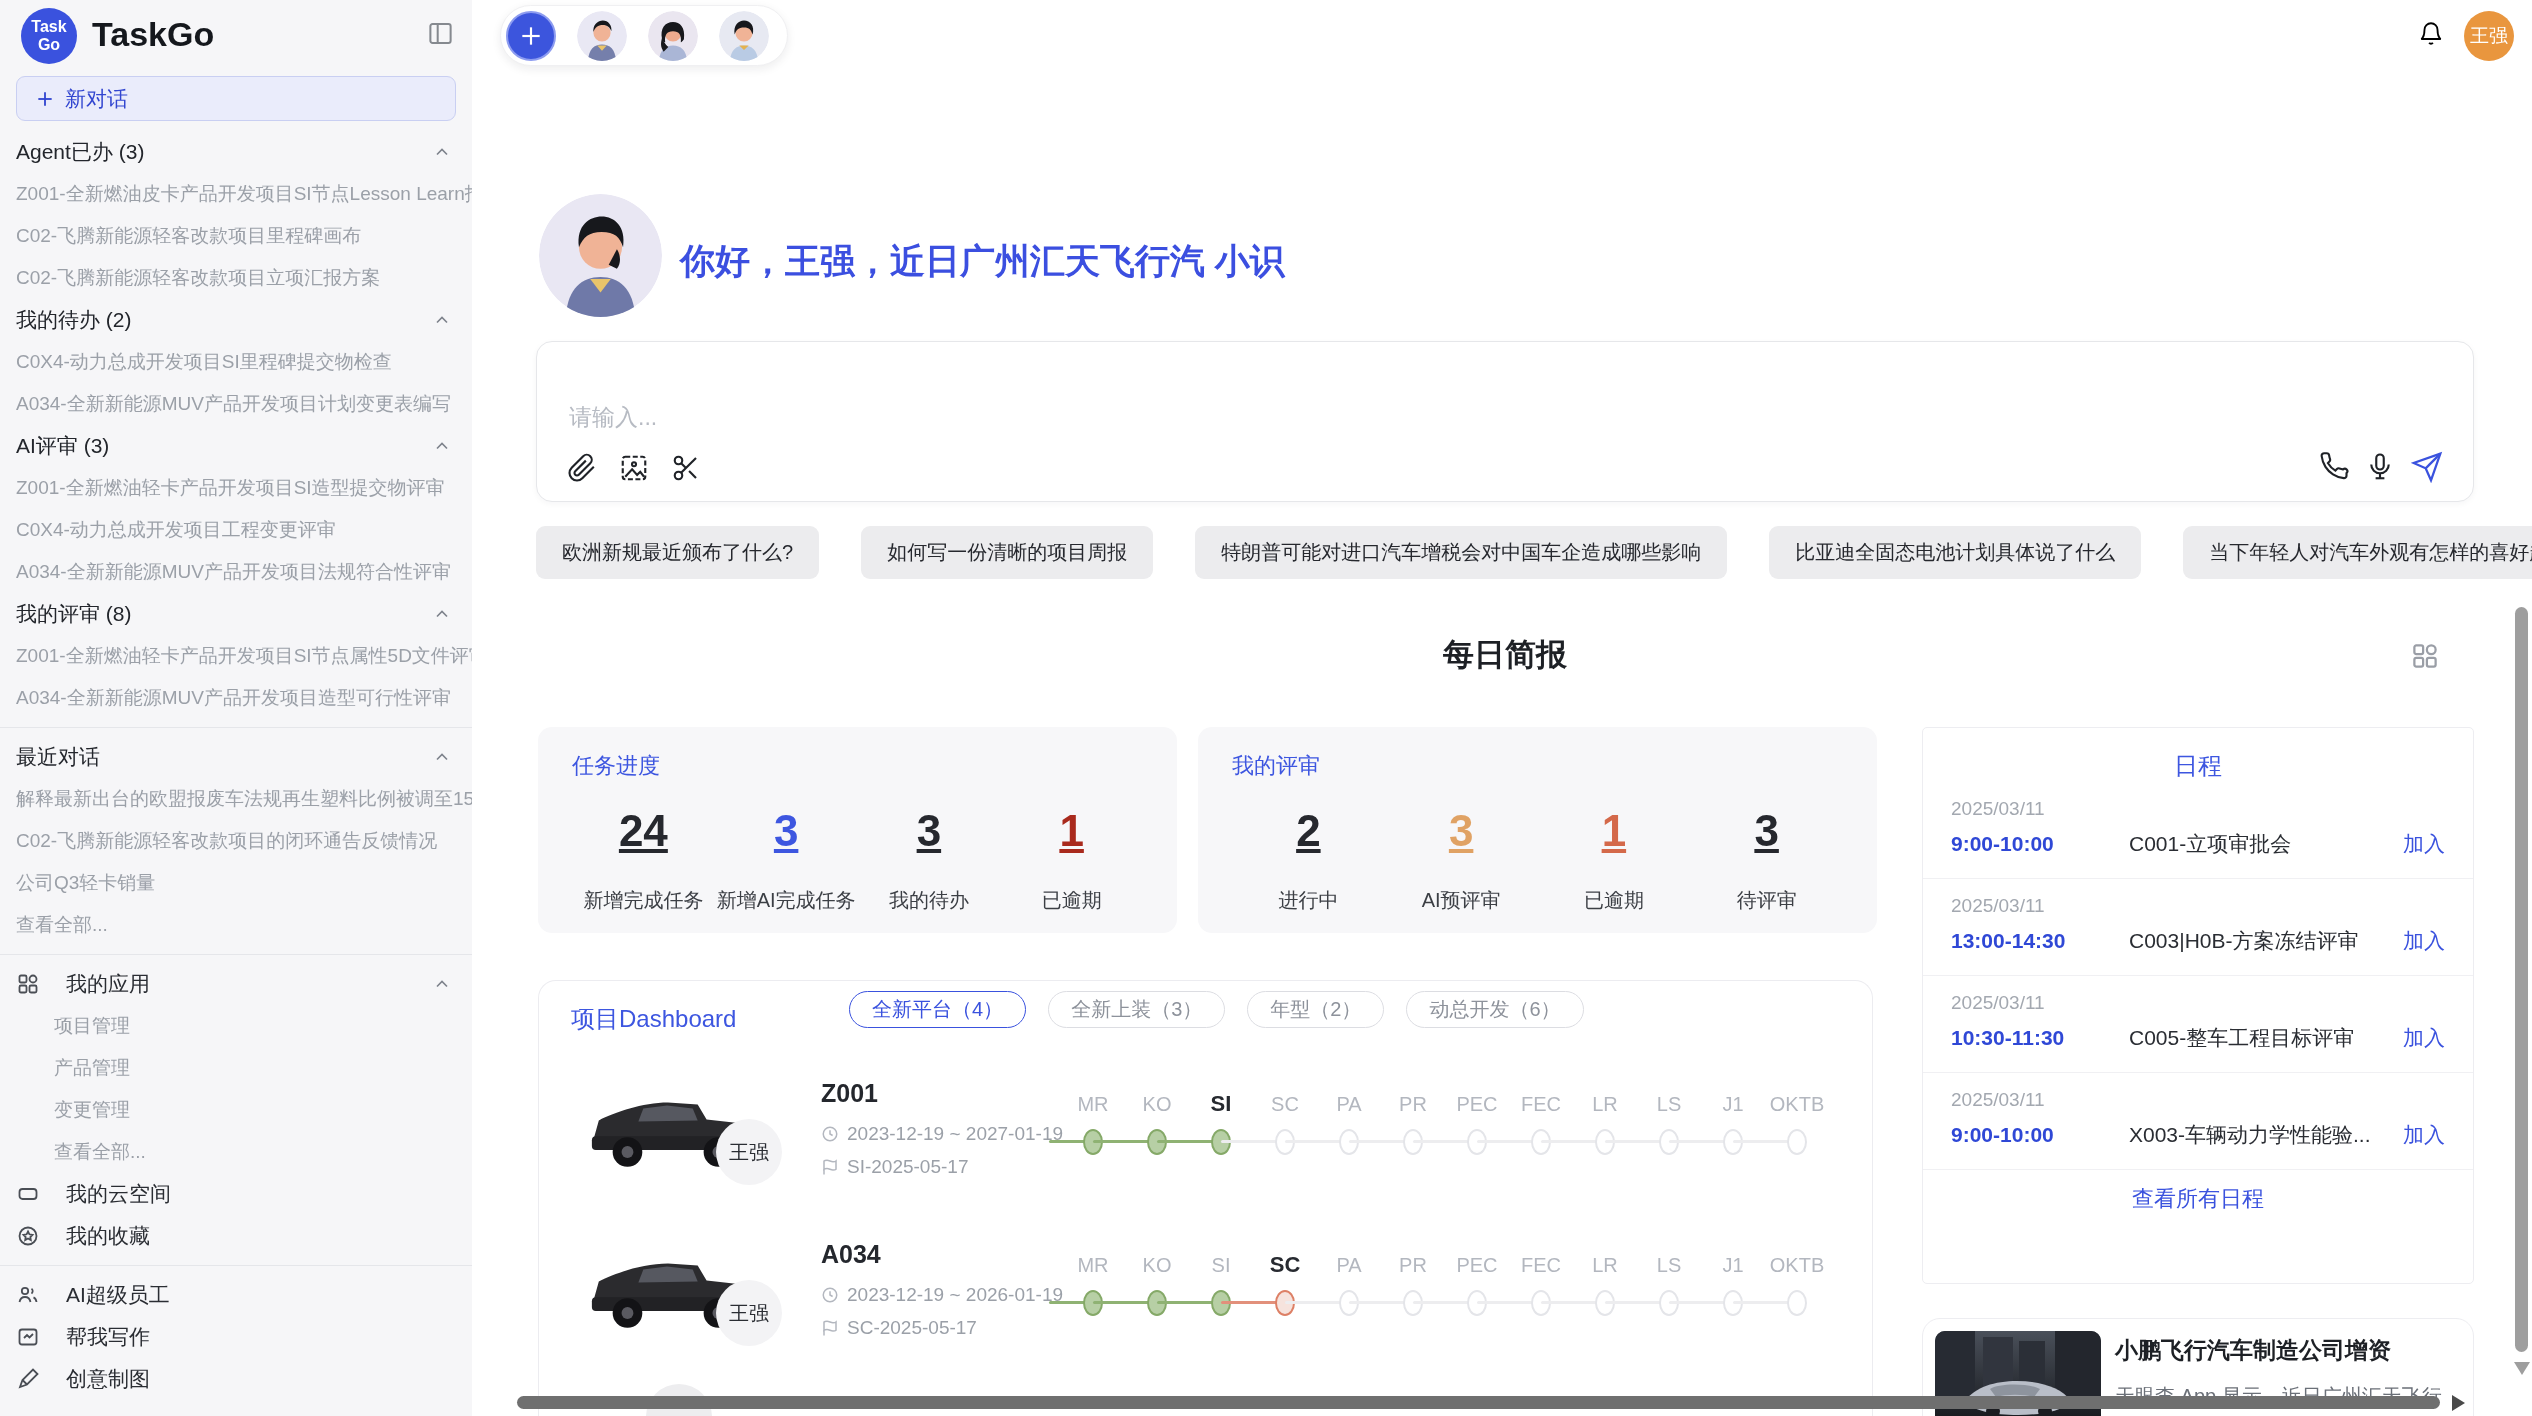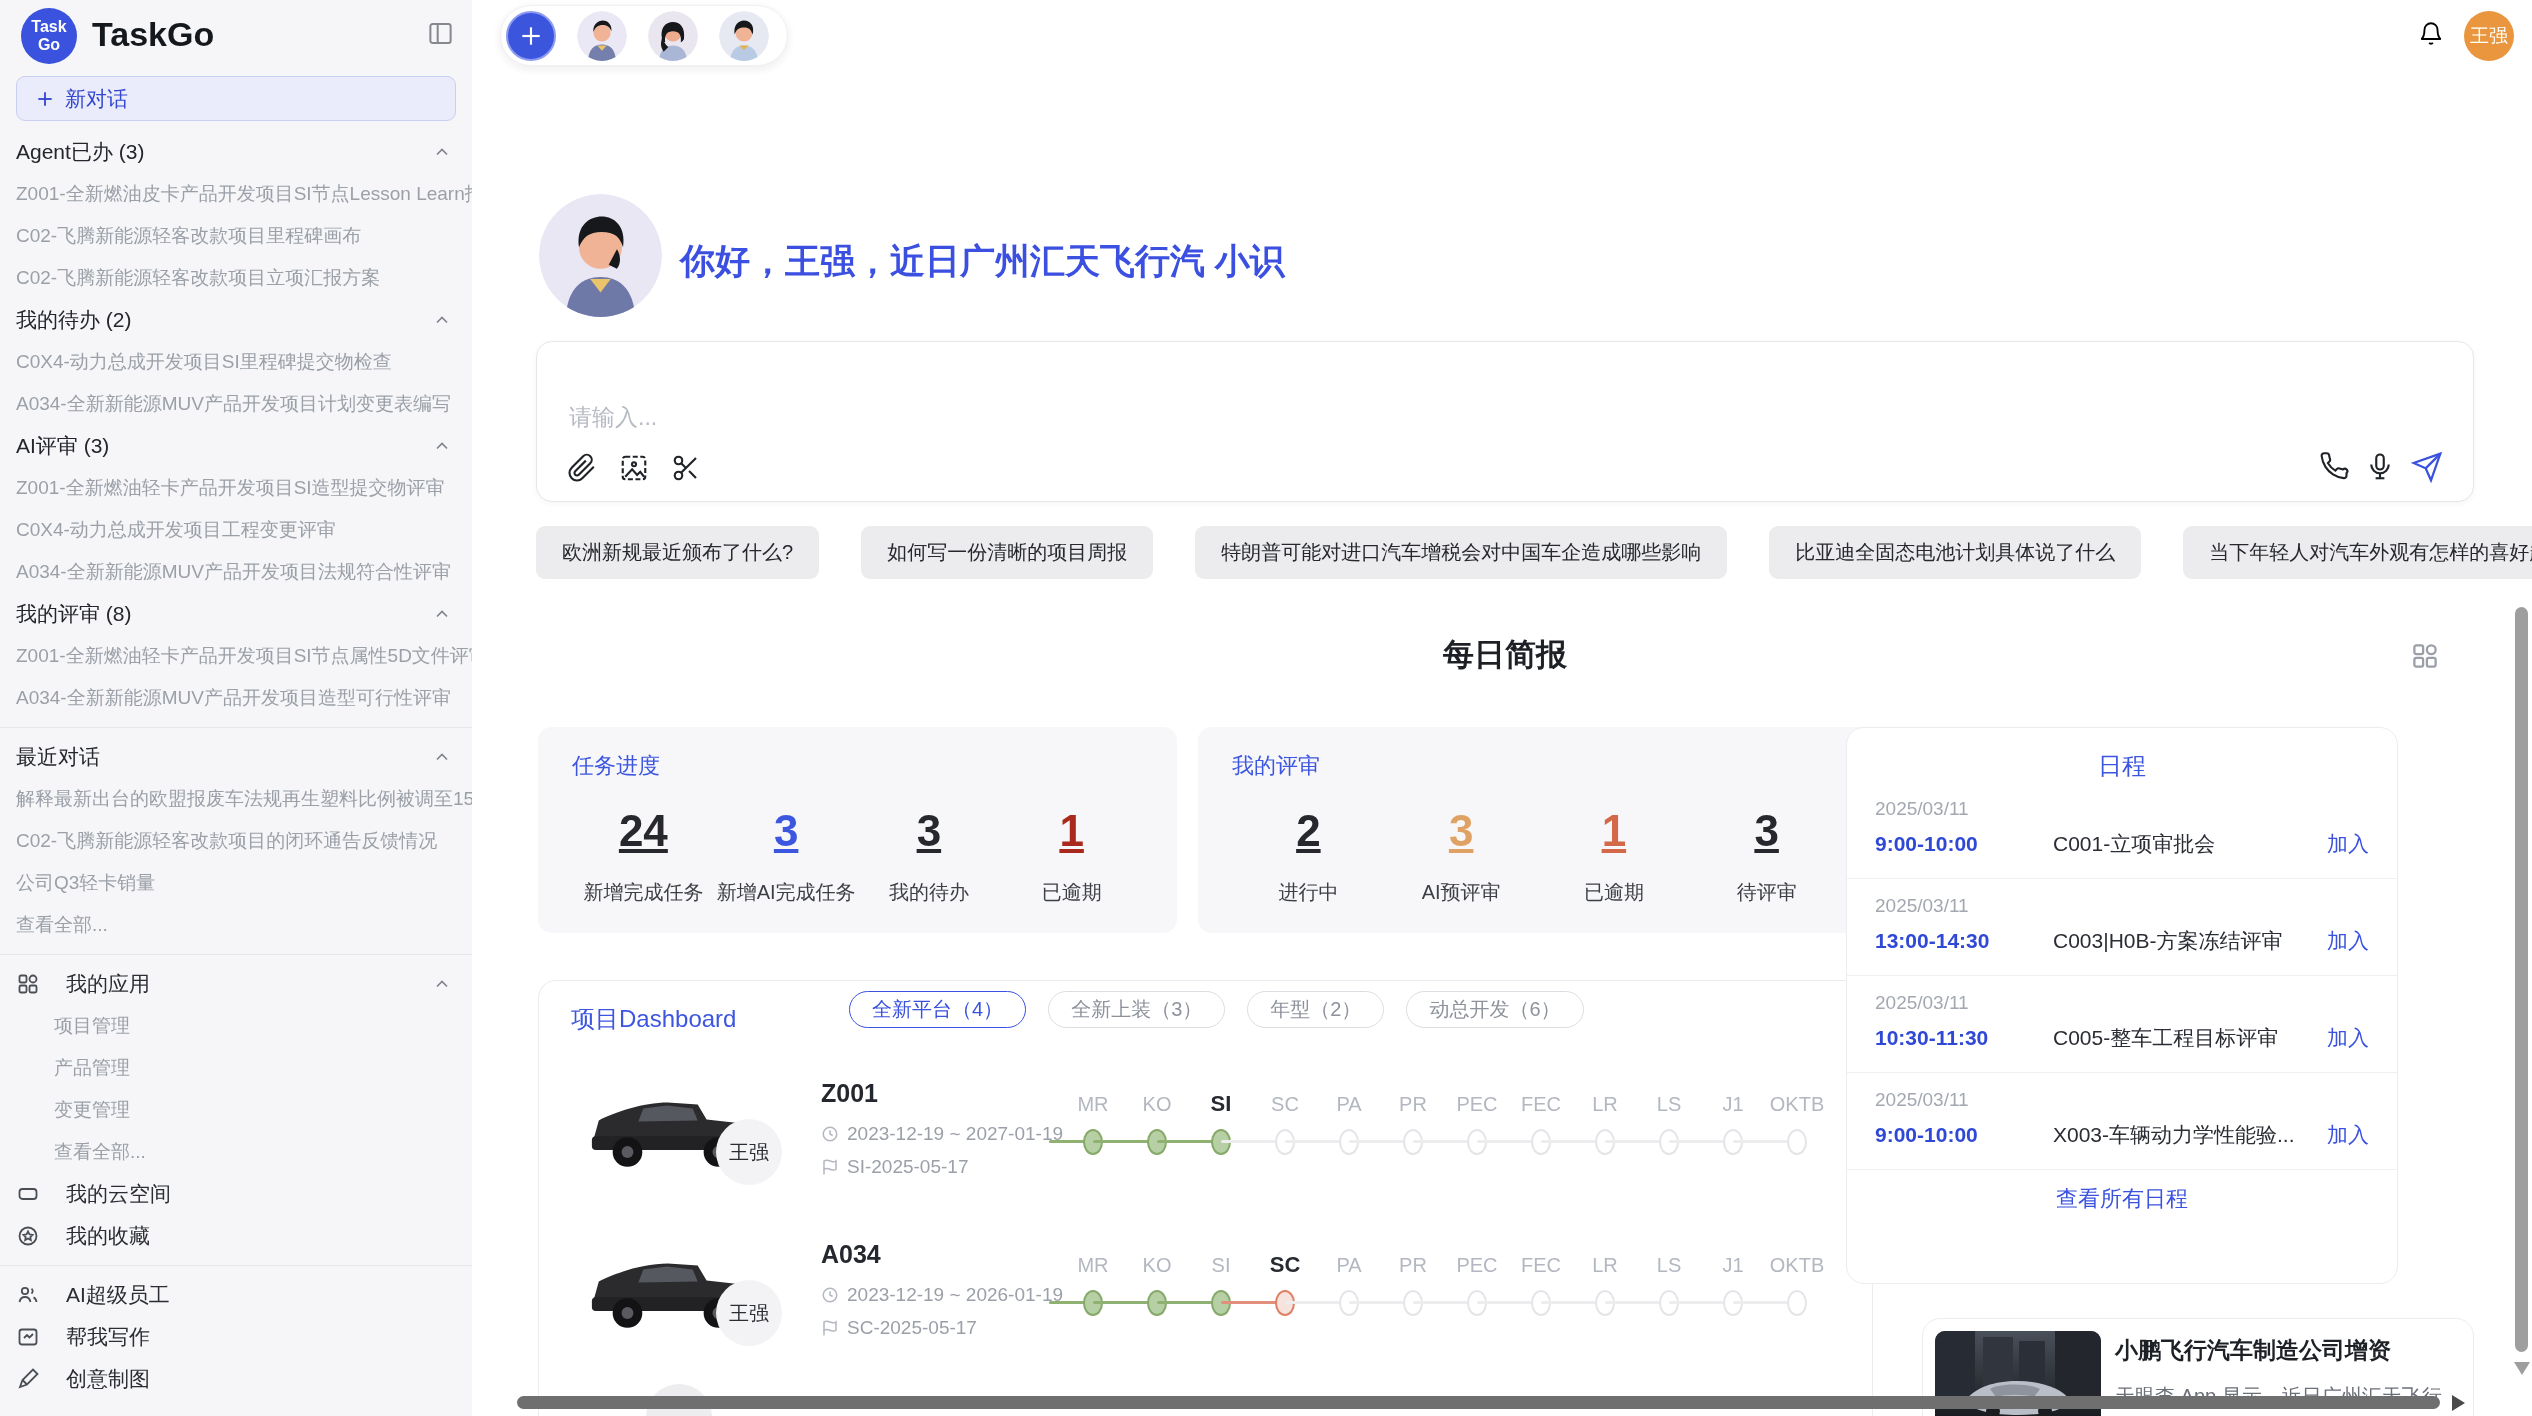--- a/index.html
+++ b/index.html
@@ -68,21 +68,21 @@
   .brief-head{position:absolute;left:536px;top:634px;width:1938px;text-align:center;}
   .brief-title{font-size:31px;font-weight:700;color:#1d2025;}
   .brief-grid{position:absolute;left:2410px;top:641px;color:#9a9ea6;cursor:pointer;}
   .stat-card{position:absolute;top:727px;height:206px;background:var(--card);border-radius:14px;padding:24px 34px 0;}
   #stat-card-0{left:538px;width:639px;}
   #stat-card-1{left:1198px;width:679px;}
   .stat-title{font-size:22px;color:#3d56e0;}
   .stats{display:flex;margin-top:8px;}
   .stat{flex:1;text-align:center;}
   .stat .num{font-size:44px;font-weight:600;line-height:84px;text-decoration:underline;}
-  .stat .lab{font-size:20px;color:#3c3f45;margin-top:6px;white-space:nowrap;}
+  .stat .lab{font-size:20px;color:#3c3f45;margin-top:14px;white-space:nowrap;}
 
   
   .dash{position:absolute;left:538px;top:980px;width:1335px;height:436px;background:#fff;border:1px solid #ececf0;
         border-radius:18px 18px 0 0;border-bottom:none;overflow:hidden;}
   .dash-head{position:relative;height:60px;}
   .dash-title{position:absolute;left:32px;top:22px;font-size:24px;font-weight:500;color:#3d56e0;}
   .filters{position:absolute;left:310px;top:10px;display:flex;gap:22px;}
   .filter{height:37px;border-radius:19px;border:1px solid #dcdde2;background:#fff;color:#8d929b;font-size:20px;
           padding:0 22px;display:flex;align-items:center;cursor:pointer;white-space:nowrap;}
   .filter.active{border-color:#3a52de;color:#3a52de;}
@@ -99,21 +99,21 @@
   .ms-col{position:absolute;top:0;width:64px;text-align:center;}
   .ms-label{font-size:20px;color:#b3b7bf;line-height:26px;}
   .ms-label.cur{color:#272a30;font-weight:700;font-size:22px;}
   .seg{position:absolute;top:49px;height:3px;border-radius:2px;}
   .dot{position:absolute;width:20px;height:26px;border-radius:50%;top:38px;background:#fff;border:2px solid var(--ms-gray);}
   .dot.done{background:var(--ms-green-fill);border-color:var(--ms-green);}
   .dot.overdue{background:var(--ms-over-fill);border-color:var(--ms-over);}
   .partial-avatar{position:absolute;left:107px;top:403px;width:66px;height:66px;border-radius:50%;background:#ededef;}
 
   
-  .sched{position:absolute;left:1846px;top:727px;width:552px;height:557px;background:#fff;border:1px solid #ededf1;border-radius:18px;overflow:hidden;}
+  .sched{position:absolute;left:1922px;top:727px;width:552px;height:557px;background:#fff;border:1px solid #ededf1;border-radius:5px;overflow:hidden;}
   .sched-title{text-align:center;font-size:24px;color:#3d56e0;padding-top:22px;}
   .event{padding:16px 28px 20px;border-bottom:1px solid #f0f0f3;}
   .event:last-of-type{border-bottom:1px solid #f0f0f3;}
   .e-date{font-size:19px;color:#a3a8b0;margin-bottom:10px;}
   .e-row{display:flex;align-items:center;}
   .e-time{width:178px;font-size:21px;font-weight:700;color:#2f48d6;}
   .e-name{flex:1;font-size:21px;color:#2a2d33;white-space:nowrap;overflow:hidden;}
   .e-join{font-size:21px;color:#3a52de;cursor:pointer;}
   .sched-more{text-align:center;font-size:22px;color:#3a52de;margin-top:14px;cursor:pointer;}
 

